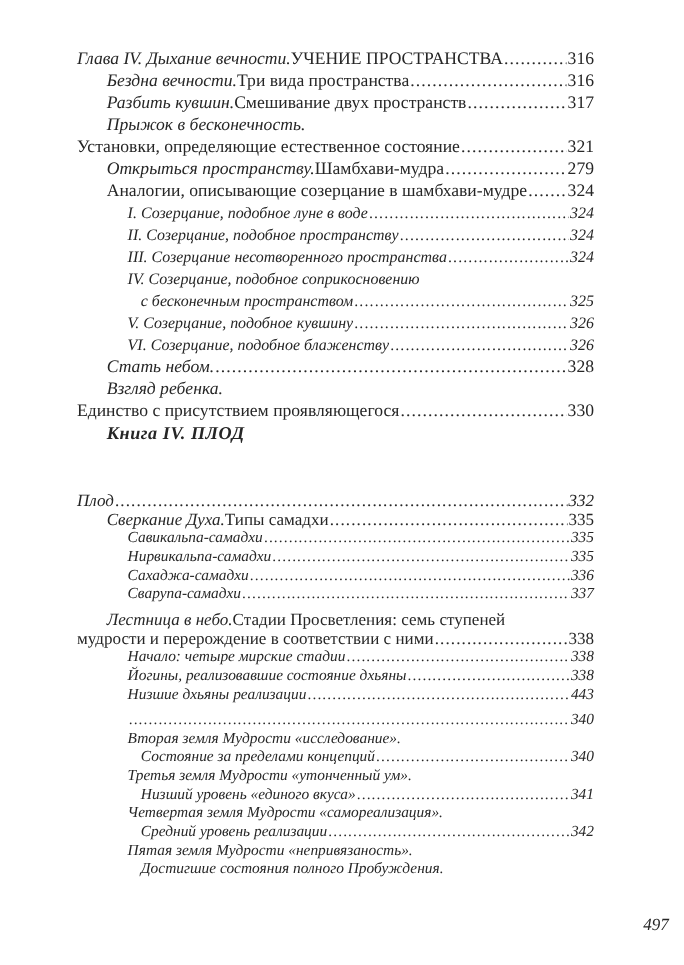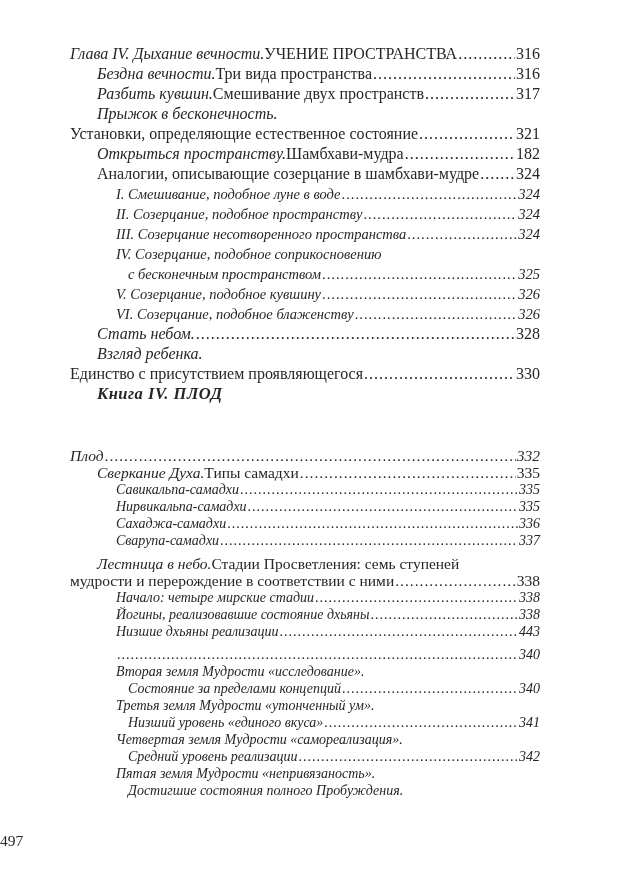--- a/index.html
+++ b/index.html
@@ -61,22 +61,23 @@
     font-style: italic;
     padding-left: 27px;
     letter-spacing: 0.5px;
   }
   .section2 { margin-top: 43px; }
   .folio {
     position: absolute;
     left: 0;
     width: 608px;
     top: 832px;
-    text-align: left;
+    text-align: right;
     font-size: 15.5px;
+    font-style: italic;
   }
 </style>
 </head>
 <body>
 
 <div class="page">
   <div class="toc">
     <div id="toc-section1">
         <div class="row ind0 sz-m1">
           <span class="style-i">Глава IV. Дыхание вечности. </span>
@@ -101,29 +102,29 @@
         </div>
         <div class="row ind0 sz-m1">
           <span class="style-r">Установки, определяющие естественное состояние</span>
           <span class="dots"></span>
           <span class="page-num style-r">321</span>
         </div>
         <div class="row ind1 sz-m1">
           <span class="style-i">Открыться пространству. </span>
           <span class="style-r">Шамбхави-мудра</span>
           <span class="dots"></span>
-          <span class="page-num style-r">182</span>
+          <span class="page-num style-r">279</span>
         </div>
         <div class="row ind1 sz-m1">
           <span class="style-r">Аналогии, описывающие созерцание в шамбхави-мудре</span>
           <span class="dots"></span>
           <span class="page-num style-r">324</span>
         </div>
         <div class="row ind2 sz-s1">
-          <span class="style-i">I. Смешивание, подобное луне в воде</span>
+          <span class="style-i">I. Созерцание, подобное луне в воде</span>
           <span class="dots"></span>
           <span class="page-num style-i">324</span>
         </div>
         <div class="row ind2 sz-s1">
           <span class="style-i">II. Созерцание, подобное пространству</span>
           <span class="dots"></span>
           <span class="page-num style-i">324</span>
         </div>
         <div class="row ind2 sz-s1">
           <span class="style-i">III. Созерцание несотворенного пространства</span>

